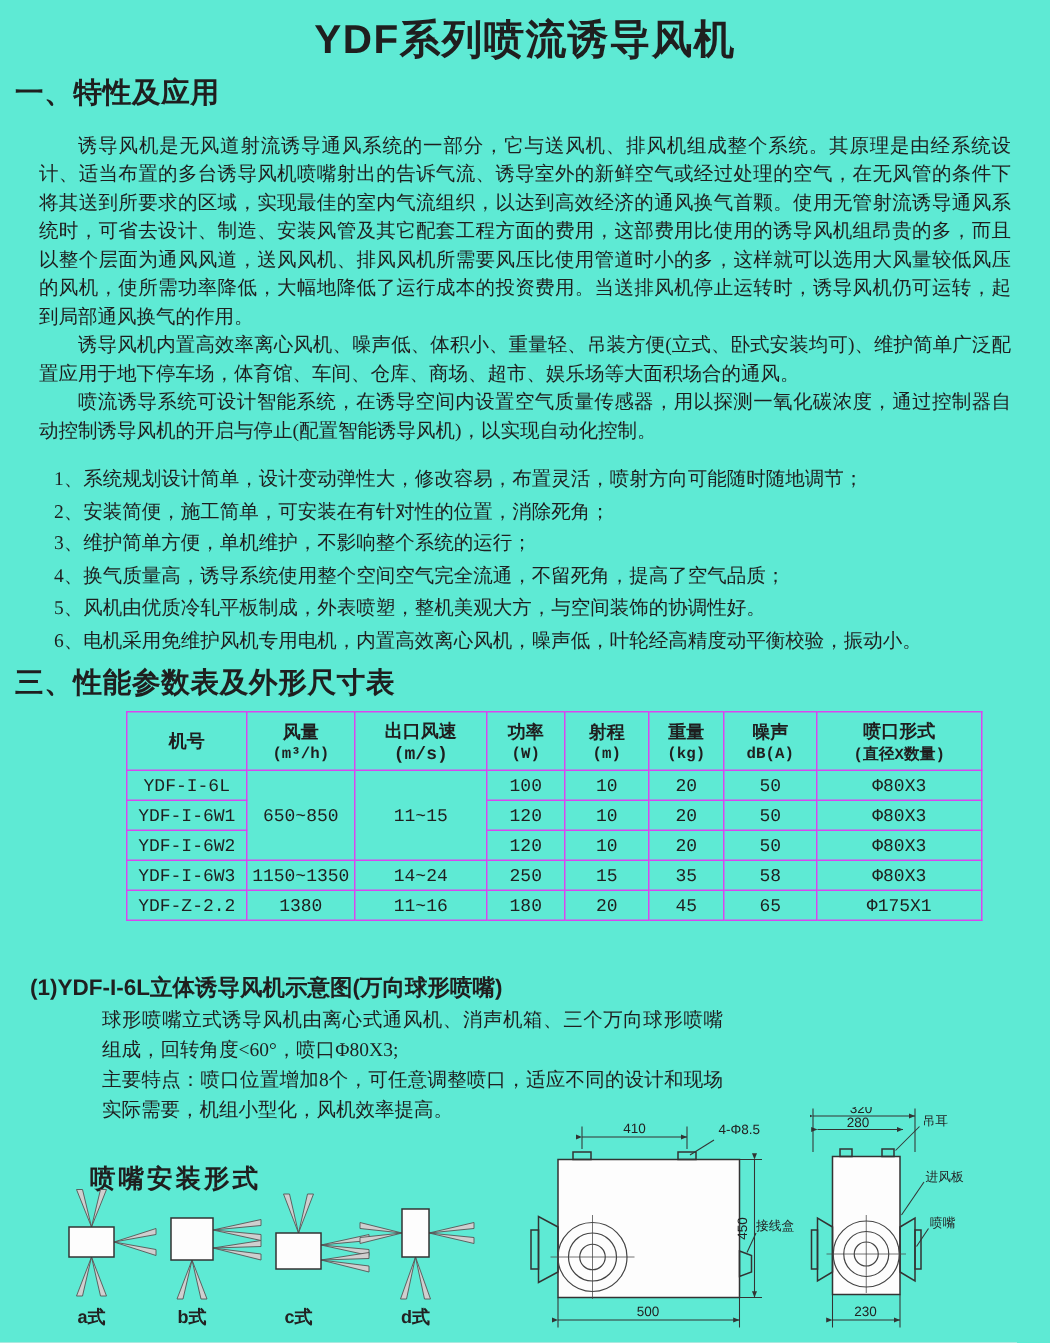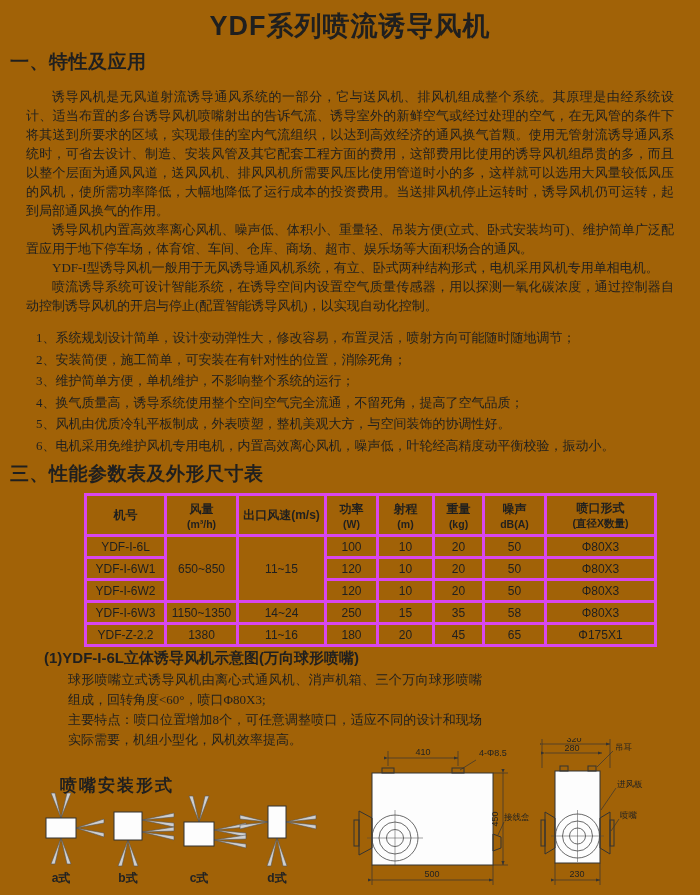--- a/index.html
+++ b/index.html
@@ -1,20 +1,20 @@
 <!DOCTYPE html>
 <html><head>
 <meta charset="utf-8">
 <style>
   html,body{margin:0;padding:0;background:#e8e8e8;}
   .page{
     position:relative;
     width:700px;height:895px;
     margin:0 auto;
-    background:#a16207;
+    background:#5eead4;
     color:#1f1f1f;
     overflow:hidden;
     font-family:"Liberation Serif","DejaVu Serif",serif;
   }
   .page-title{
     margin:8px 0 4px 0;
     text-align:center;
     font-family:"Liberation Sans","DejaVu Sans",sans-serif;
     font-size:27px;font-weight:bold;letter-spacing:1px;
   }
@@ -30,28 +30,28 @@
   }
   .adv-list{margin:2px 0 0 36px;padding:0;list-style:none;}
   .adv-list li{font-size:13px;line-height:21.5px;}
   table.perf{
     margin:6px 0 0 84px;
     border-collapse:collapse;
     font-size:12px;text-align:center;
     font-family:"Liberation Sans","DejaVu Sans",sans-serif;
   }
   table.perf th,table.perf td{
-    border:3px solid #d946ef;padding:0 2px;
+    border:1px solid #d946ef;padding:0 2px;font-family:Liberation Mono, monospace;
   }
   table.perf thead th{height:38px;font-weight:bold;}
   table.perf tbody td{height:19px;font-weight:normal;}
   .th-sub{font-size:10.5px;font-weight:bold;}
   .sec4{position:absolute;left:0;top:646px;width:700px;height:249px;}
   .sec4 h3{
-    margin:3px 0 2px 44px;
+    margin:3px 0 2px 20px;
     font-family:"Liberation Sans","DejaVu Sans",sans-serif;
     font-size:15px;font-weight:bold;
   }
   .sec4 .desc{
     margin:1px 0 0 68px;width:414px;
     font-size:13px;line-height:19.5px;text-align:justify;
   }
   .nozzle-forms-heading{
     position:absolute;left:60px;top:128px;
     font-family:"Liberation Sans","DejaVu Sans",sans-serif;
@@ -70,21 +70,20 @@
 <body>
 
 <div class="page">
 
   <div class="page-title">YDF系列喷流诱导风机</div>
 
   <h2 class="sec">一、特性及应用</h2>
   <div class="body-text">
     <p>诱导风机是无风道射流诱导通风系统的一部分，它与送风机、排风机组成整个系统。其原理是由经系统设计、适当布置的多台诱导风机喷嘴射出的告诉气流、诱导室外的新鲜空气或经过处理的空气，在无风管的条件下将其送到所要求的区域，实现最佳的室内气流组织，以达到高效经济的通风换气首颗。使用无管射流诱导通风系统时，可省去设计、制造、安装风管及其它配套工程方面的费用，这部费用比使用的诱导风机组昂贵的多，而且以整个层面为通风风道，送风风机、排风风机所需要风压比使用管道时小的多，这样就可以选用大风量较低风压的风机，使所需功率降低，大幅地降低了运行成本的投资费用。当送排风机停止运转时，诱导风机仍可运转，起到局部通风换气的作用。</p>
     <p>诱导风机内置高效率离心风机、噪声低、体积小、重量轻、吊装方便(立式、卧式安装均可)、维护简单广泛配置应用于地下停车场，体育馆、车间、仓库、商场、超市、娱乐场等大面积场合的通风。</p>
-    <p>YDF-I型诱导风机一般用于无风诱导通风机系统，有立、卧式两种结构形式，电机采用风机专用单相电机。</p>
     <p>喷流诱导系统可设计智能系统，在诱导空间内设置空气质量传感器，用以探测一氧化碳浓度，通过控制器自动控制诱导风机的开启与停止(配置智能诱导风机)，以实现自动化控制。</p>
   </div>
 
   <ul class="adv-list">
     <li>1、系统规划设计简单，设计变动弹性大，修改容易，布置灵活，喷射方向可能随时随地调节；</li>
     <li>2、安装简便，施工简单，可安装在有针对性的位置，消除死角；</li>
     <li>3、维护简单方便，单机维护，不影响整个系统的运行；</li>
     <li>4、换气质量高，诱导系统使用整个空间空气完全流通，不留死角，提高了空气品质；</li>
     <li>5、风机由优质冷轧平板制成，外表喷塑，整机美观大方，与空间装饰的协调性好。</li>
     <li>6、电机采用免维护风机专用电机，内置高效离心风机，噪声低，叶轮经高精度动平衡校验，振动小。</li>

